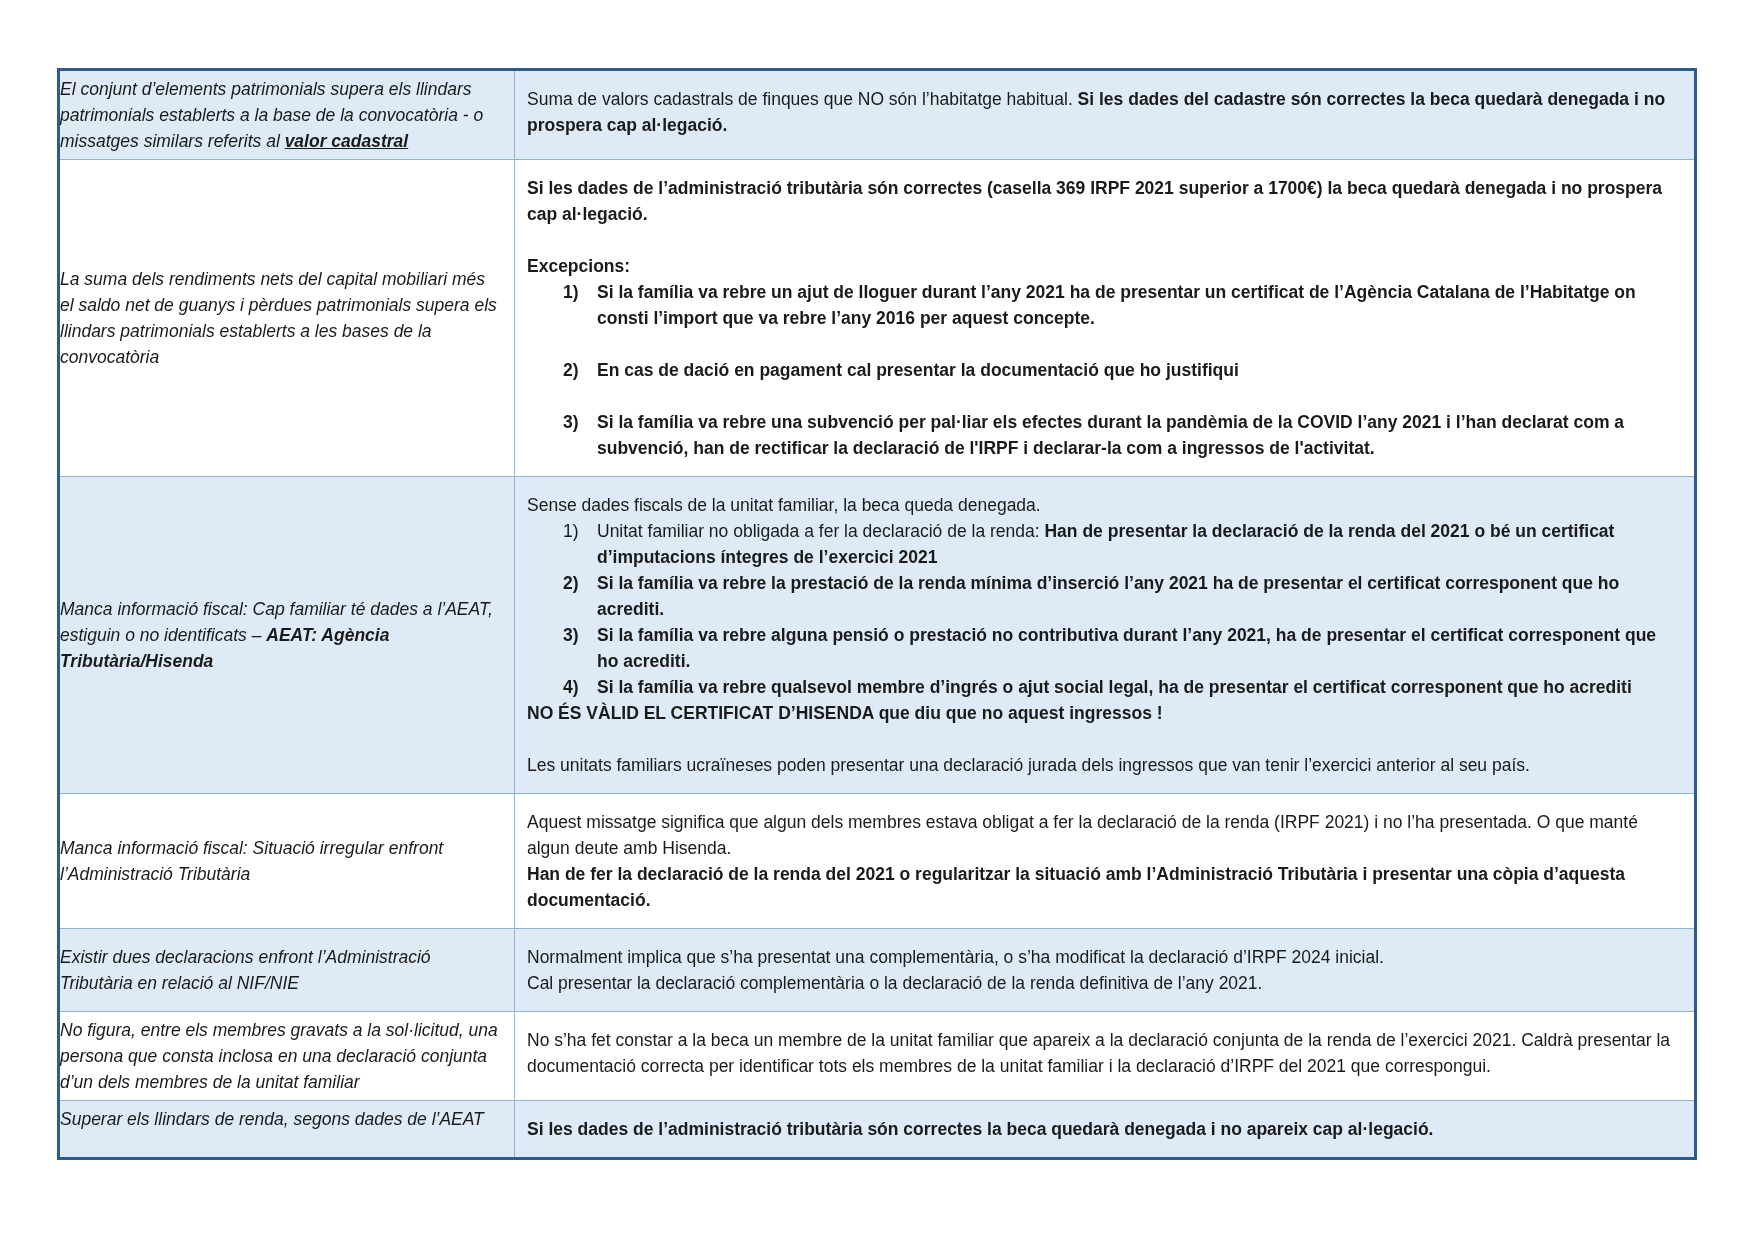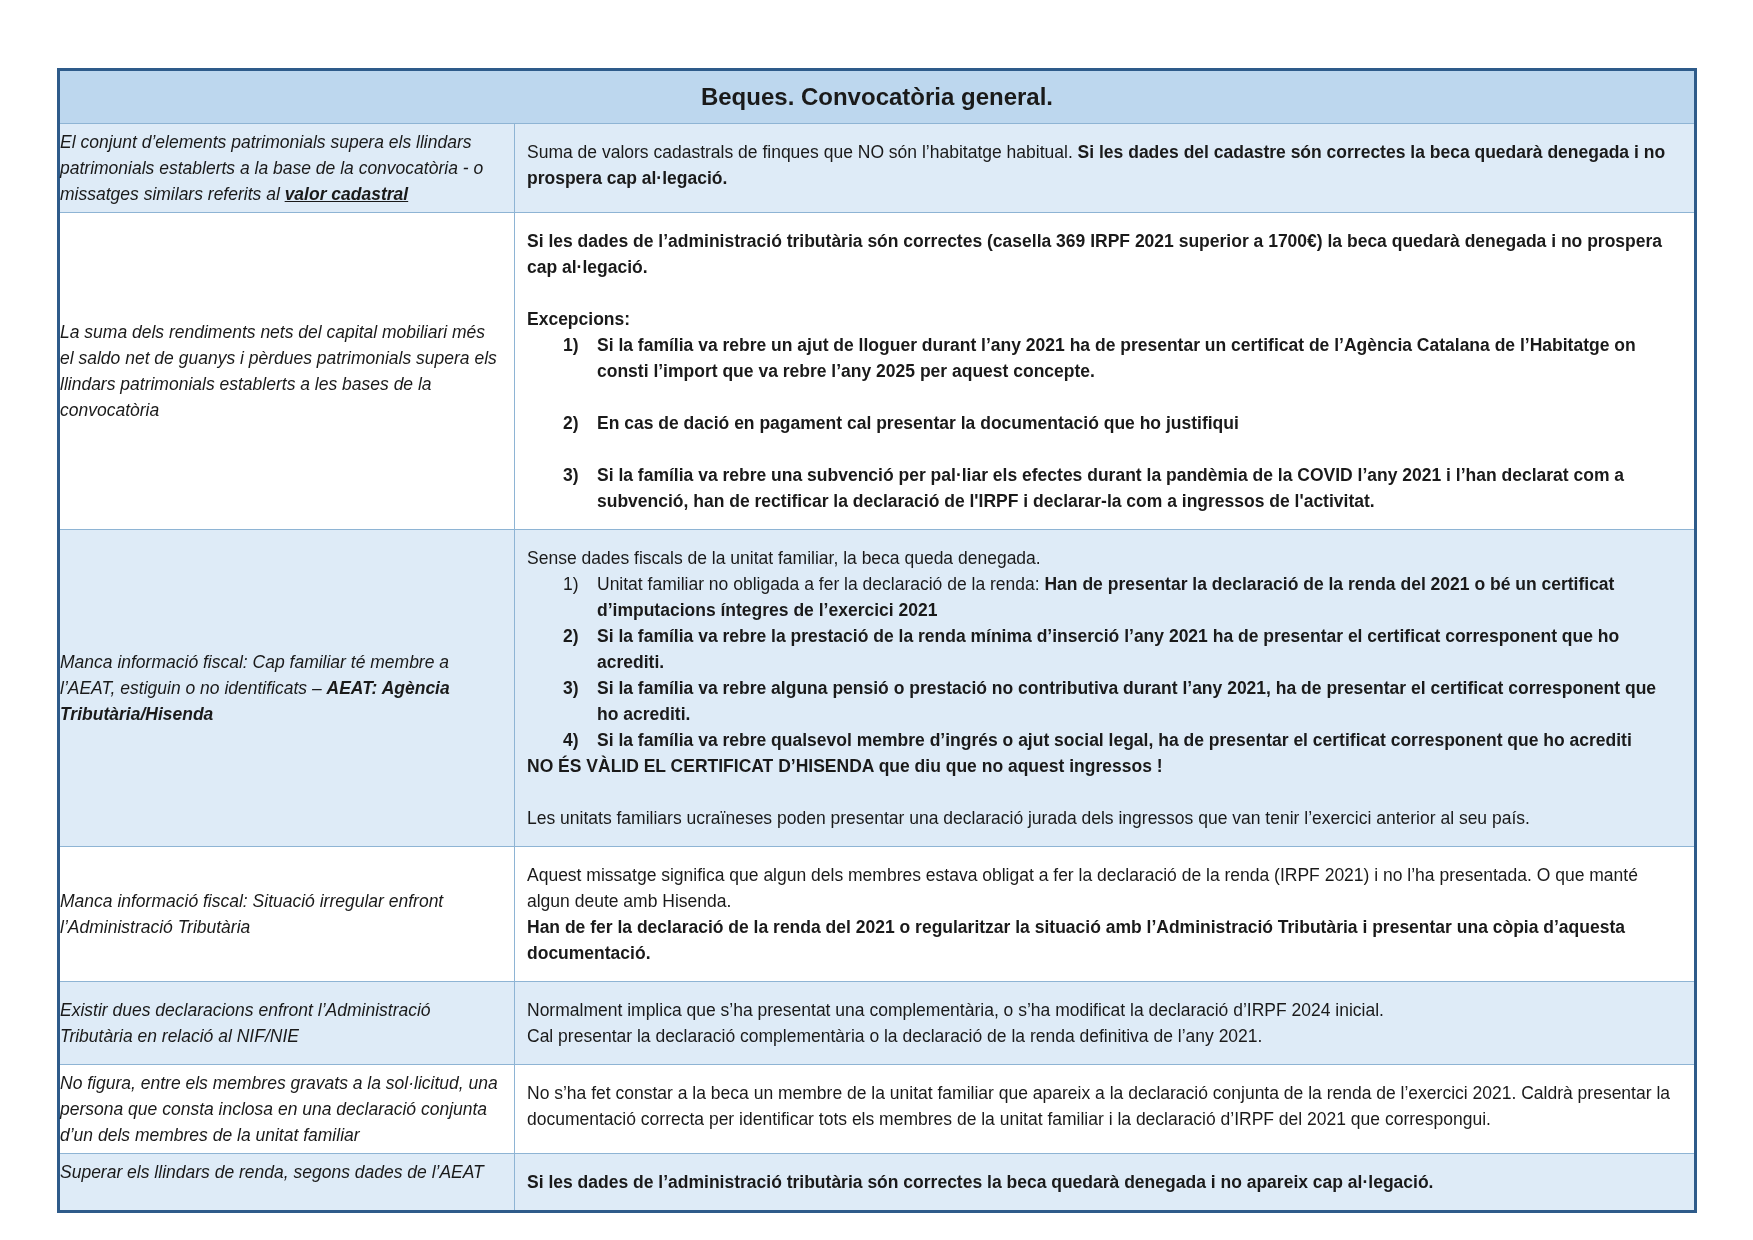--- a/index.html
+++ b/index.html
@@ -73,23 +73,20 @@
 </head>
 <body>
 
 <div class="page">
   <table class="doc-table">
     <colgroup>
       <col style="width:456px">
       <col>
     </colgroup>
     <thead>
-      <tr>
-        <th colspan="2" class="title-cell">Beques. Convocatòria general.</th>
-      </tr>
     </thead>
     <tbody id="rows">
         <tr class="shade">
           <td class="left-cell">
             <div class="cell-content">
               <p class="para"><span class="run">El conjunt d’elements patrimonials supera els llindars patrimonials establerts a la base de la convocatòria - o missatges similars referits al </span><span class="run b u">valor cadastral</span></p>
             </div>
           </td>
           <td class="right-cell">
             <div class="cell-content">
@@ -103,39 +100,39 @@
               <p class="para"><span class="run">La suma dels rendiments nets del capital mobiliari més el saldo net de guanys i pèrdues patrimonials supera els llindars patrimonials establerts a les bases de la convocatòria</span></p>
             </div>
           </td>
           <td class="right-cell">
             <div class="cell-content">
               <p class="para"><span class="run b">Si les dades de l’administració tributària són correctes (casella 369 IRPF 2021 superior a 1700€) la beca quedarà denegada i no prospera cap al·legació.</span></p>
               <div class="spacer"></div>
               <p class="para"><span class="run b">Excepcions:</span></p>
               <div class="li">
                 <span class="num b">1)</span>
-                <span class="li-text"><span class="run b">Si la família va rebre un ajut de lloguer durant l’any 2021 ha de presentar un certificat de l’Agència Catalana de l’Habitatge on consti l’import que va rebre l’any 2025 per aquest concepte.</span></span>
+                <span class="li-text"><span class="run b">Si la família va rebre un ajut de lloguer durant l’any 2021 ha de presentar un certificat de l’Agència Catalana de l’Habitatge on consti l’import que va rebre l’any 2016 per aquest concepte.</span></span>
               </div>
               <div class="spacer"></div>
               <div class="li">
                 <span class="num b">2)</span>
                 <span class="li-text"><span class="run b">En cas de dació en pagament cal presentar la documentació que ho justifiqui</span></span>
               </div>
               <div class="spacer"></div>
               <div class="li">
                 <span class="num b">3)</span>
                 <span class="li-text"><span class="run b">Si la família va rebre una subvenció per pal·liar els efectes durant la pandèmia de la COVID l’any 2021 i l’han declarat com a subvenció, han de rectificar la declaració de l'IRPF i declarar-la com a ingressos de l'activitat.</span></span>
               </div>
             </div>
           </td>
         </tr>
         <tr class="shade">
           <td class="left-cell">
             <div class="cell-content">
-              <p class="para"><span class="run">Manca informació fiscal: Cap familiar té membre a l’AEAT, estiguin o no identificats – </span><span class="run b">AEAT: Agència Tributària/Hisenda</span></p>
+              <p class="para"><span class="run">Manca informació fiscal: Cap familiar té dades a l’AEAT, estiguin o no identificats – </span><span class="run b">AEAT: Agència Tributària/Hisenda</span></p>
             </div>
           </td>
           <td class="right-cell">
             <div class="cell-content">
               <p class="para"><span class="run">Sense dades fiscals de la unitat familiar, la beca queda denegada.</span></p>
               <div class="li">
                 <span class="num">1)</span>
                 <span class="li-text"><span class="run">Unitat familiar no obligada a fer la declaració de la renda: </span><span class="run b">Han de presentar la declaració de la renda del 2021 o bé un certificat d’imputacions íntegres de l’exercici 2021</span></span>
               </div>
               <div class="li">

